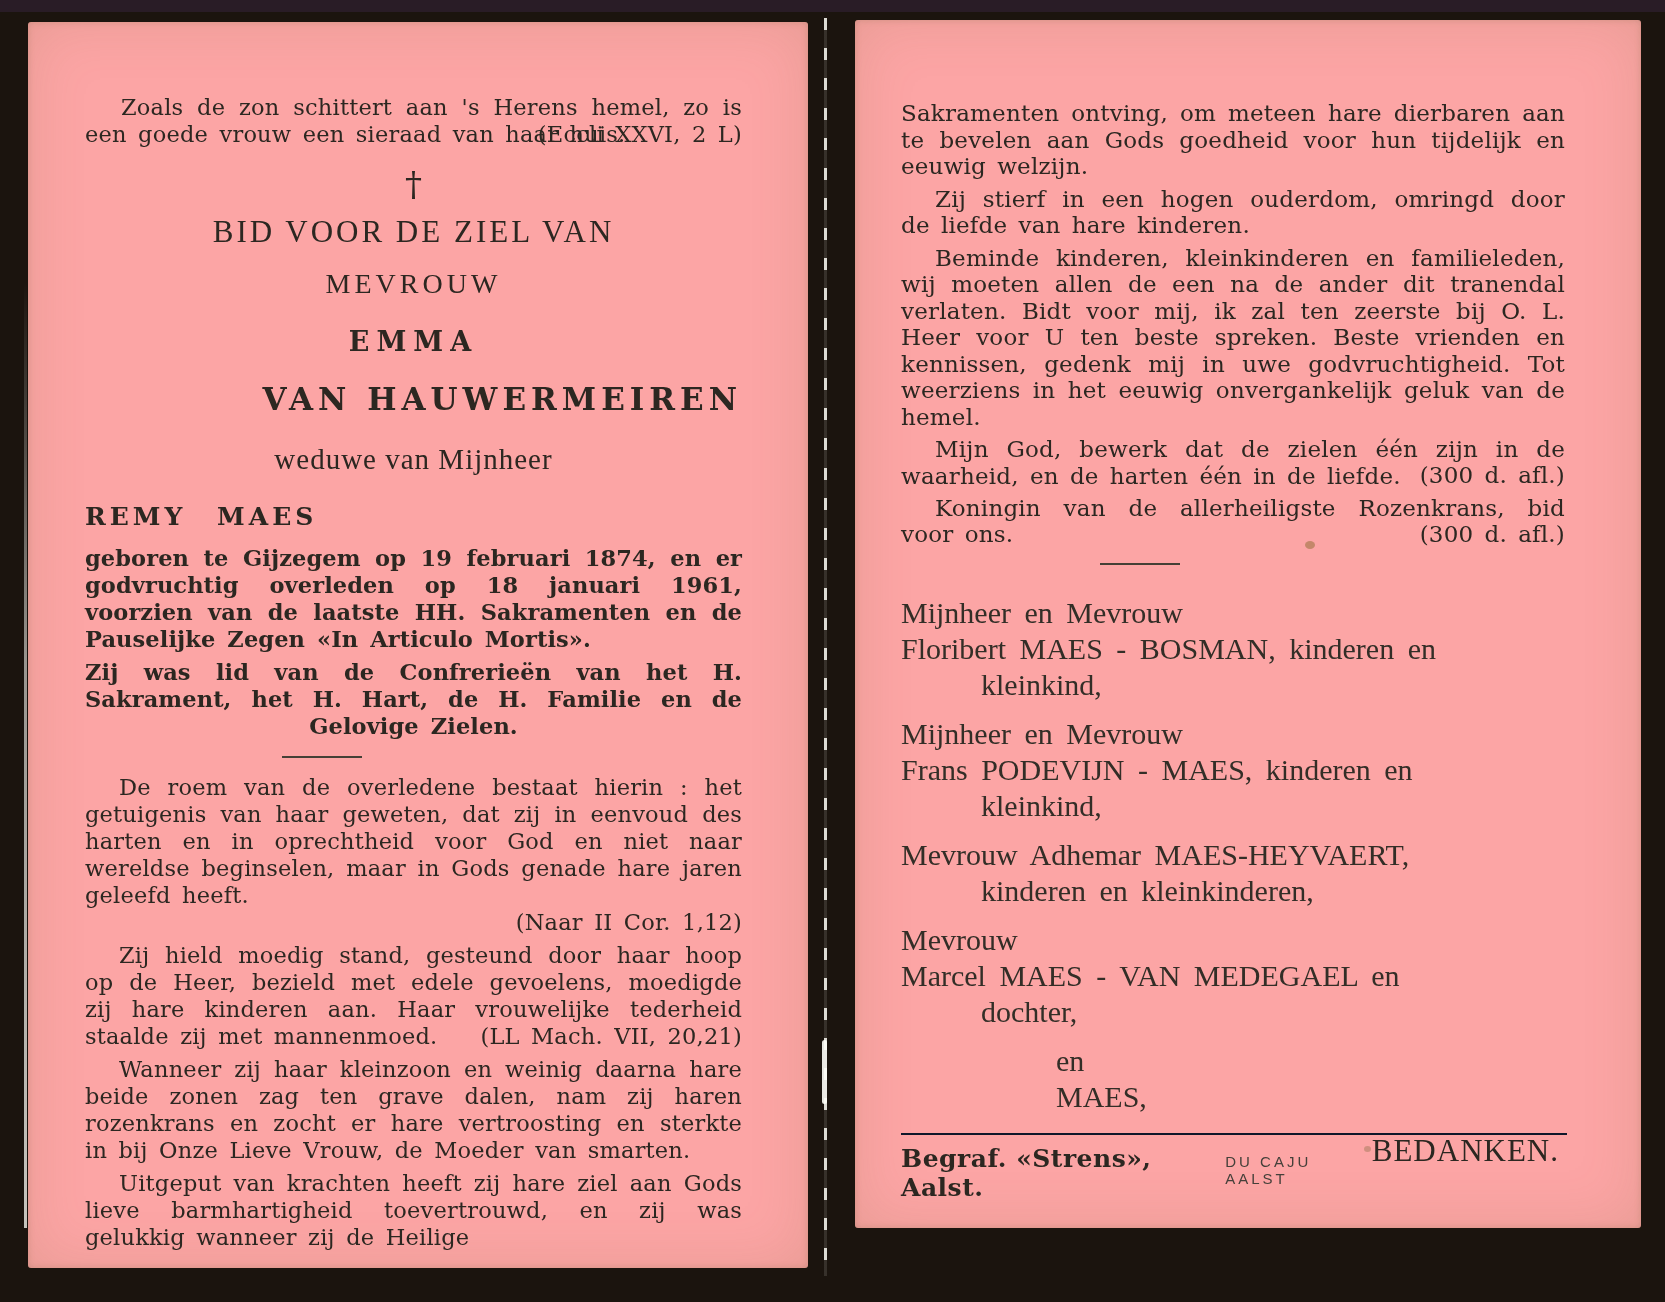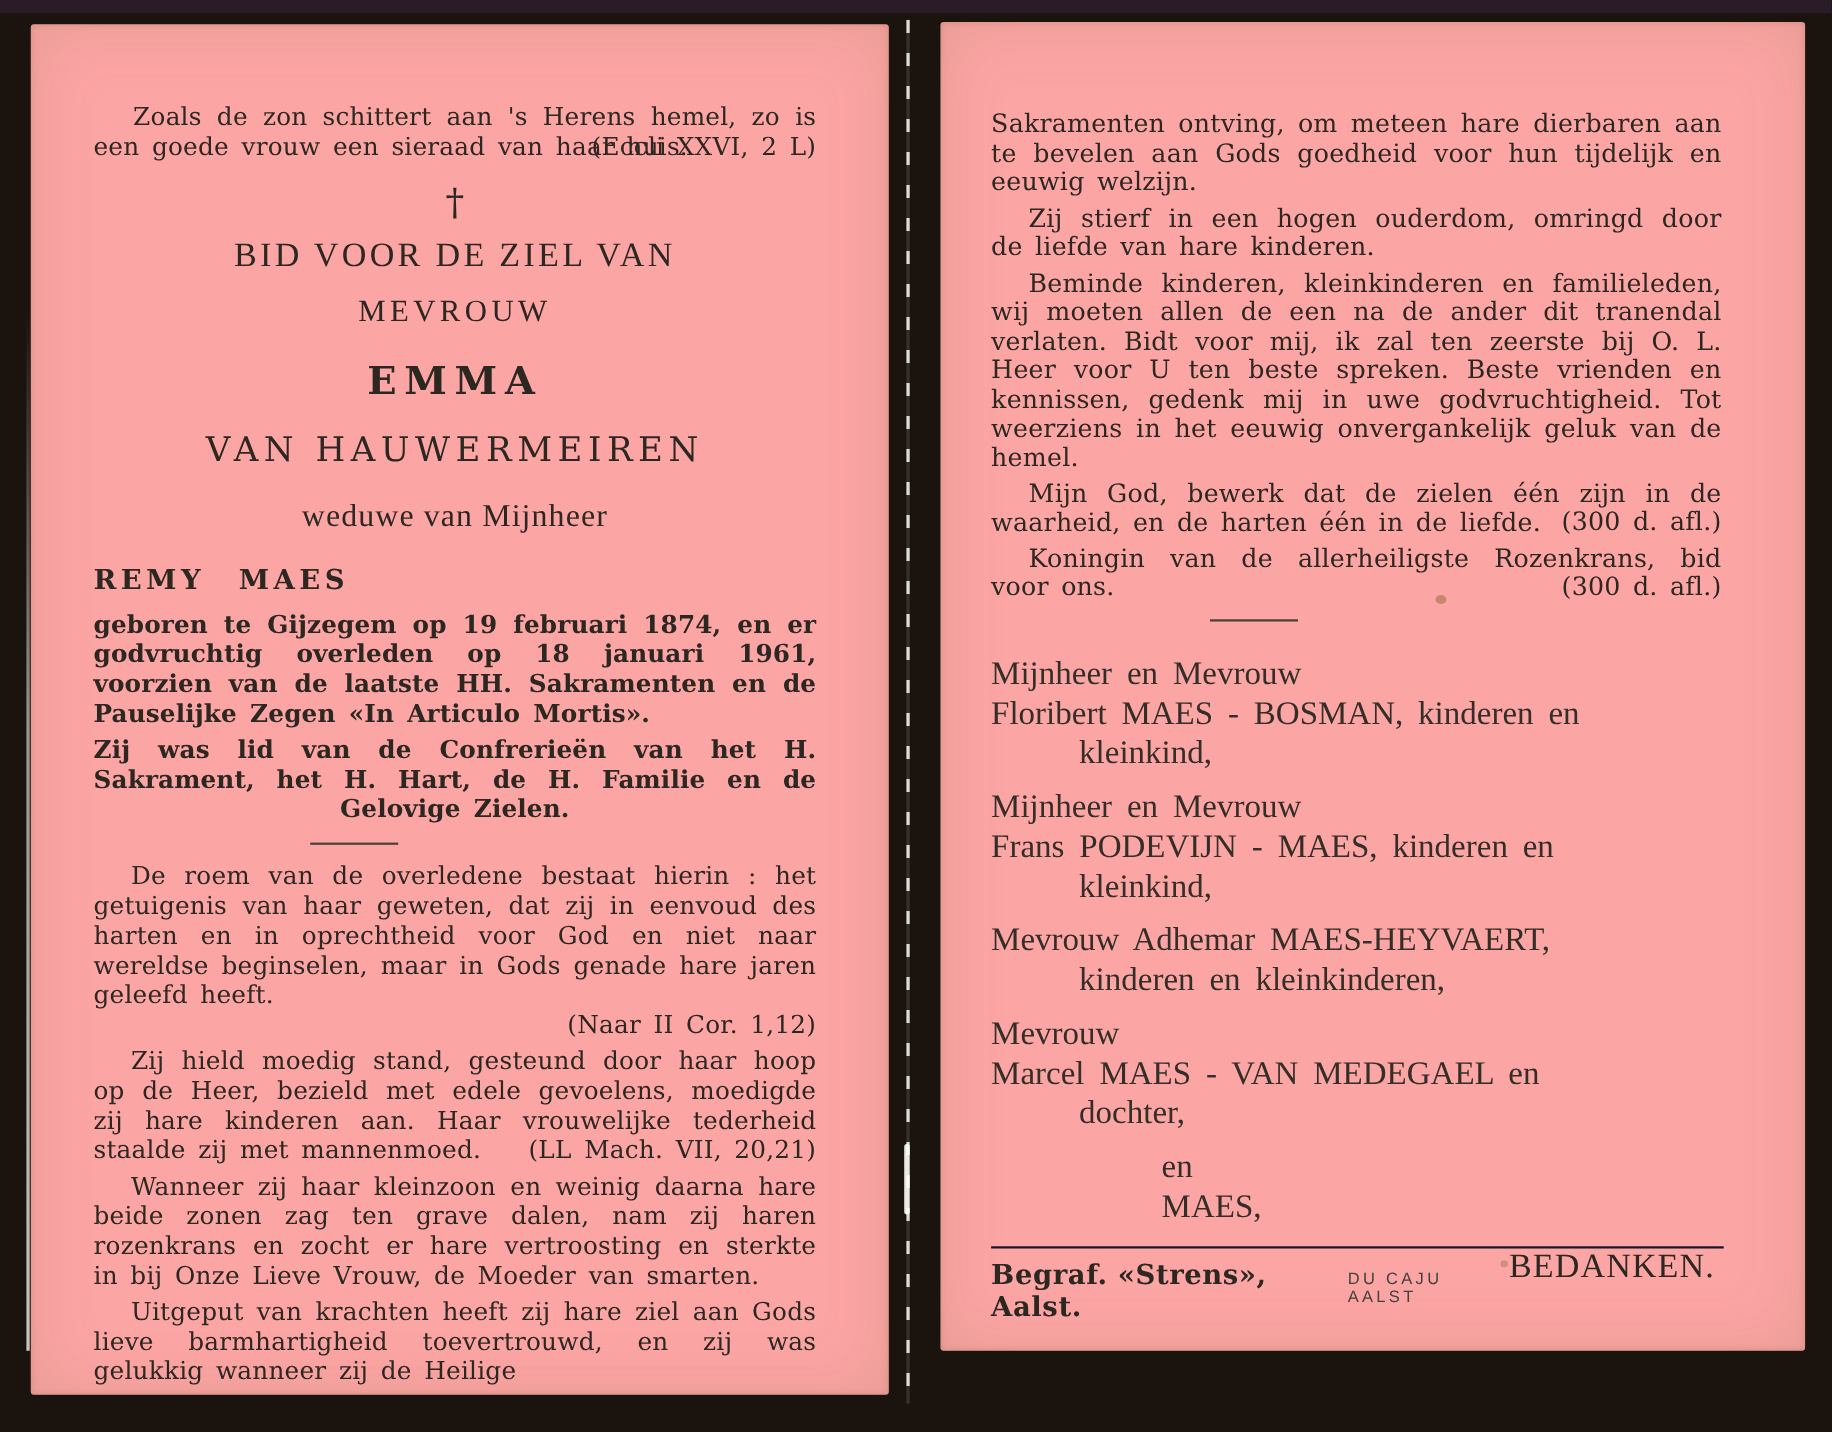--- a/index.html
+++ b/index.html
@@ -39,22 +39,22 @@
   .bold-para{font-weight:bold;letter-spacing:.1px;}
   .center-last{text-align:justify;text-align-last:center;}
   .cite-same{display:block;text-align:right;margin-top:-27px;text-indent:0;}
   .cite-own{display:block;text-align:right;text-indent:0;}
   .quote{text-indent:36px;margin-bottom:0;}
 
   
   .cross{display:block;text-align:center;font-size:34px;margin:16px 0 2px 0;font-weight:normal;}
   .h-pray{text-align:center;font-size:31px;letter-spacing:3px;margin:10px 0 0 0;font-weight:normal;font-family:"Liberation Serif",serif;}
   .h-mevrouw{text-align:center;font-size:28px;letter-spacing:4px;margin:18px 0 0 0;font-weight:normal;font-family:"Liberation Serif",serif;}
-  .h-first{text-align:center;font-size:35px;letter-spacing:7px;margin:26px 0 16px 0;font-weight:bold;}
-  .h-family{text-align:center;font-size:31px;letter-spacing:5px;margin:24px 0 0 0;font-weight:normal;}
+  .h-first{text-align:center;font-size:27px;letter-spacing:7px;margin:26px 0 16px 0;font-weight:bold;}
+  .h-family{text-align:right;font-size:31px;letter-spacing:5px;margin:24px 0 0 0;font-weight:bold;}
   .h-widow{text-align:center;font-size:29px;letter-spacing:1px;margin:26px 0 0 0;font-weight:normal;font-family:"Liberation Serif",serif;}
   .h-husband{font-size:25px;letter-spacing:4px;word-spacing:18px;margin:26px 0 14px 0;font-weight:bold;}
 
   .divider{border:none;border-top:2px solid #45403600;height:0;width:80px;margin:16px 0 16px 30%;border-top:2px solid #454036;}
 
   
   .ack{margin-top:30px;font-family:"Liberation Serif",serif;color:#332e27;}
   .stanza{margin-bottom:13px;}
   .al{font-size:30px;line-height:36px;word-spacing:6px;}
   .ind{margin-left:80px;}

